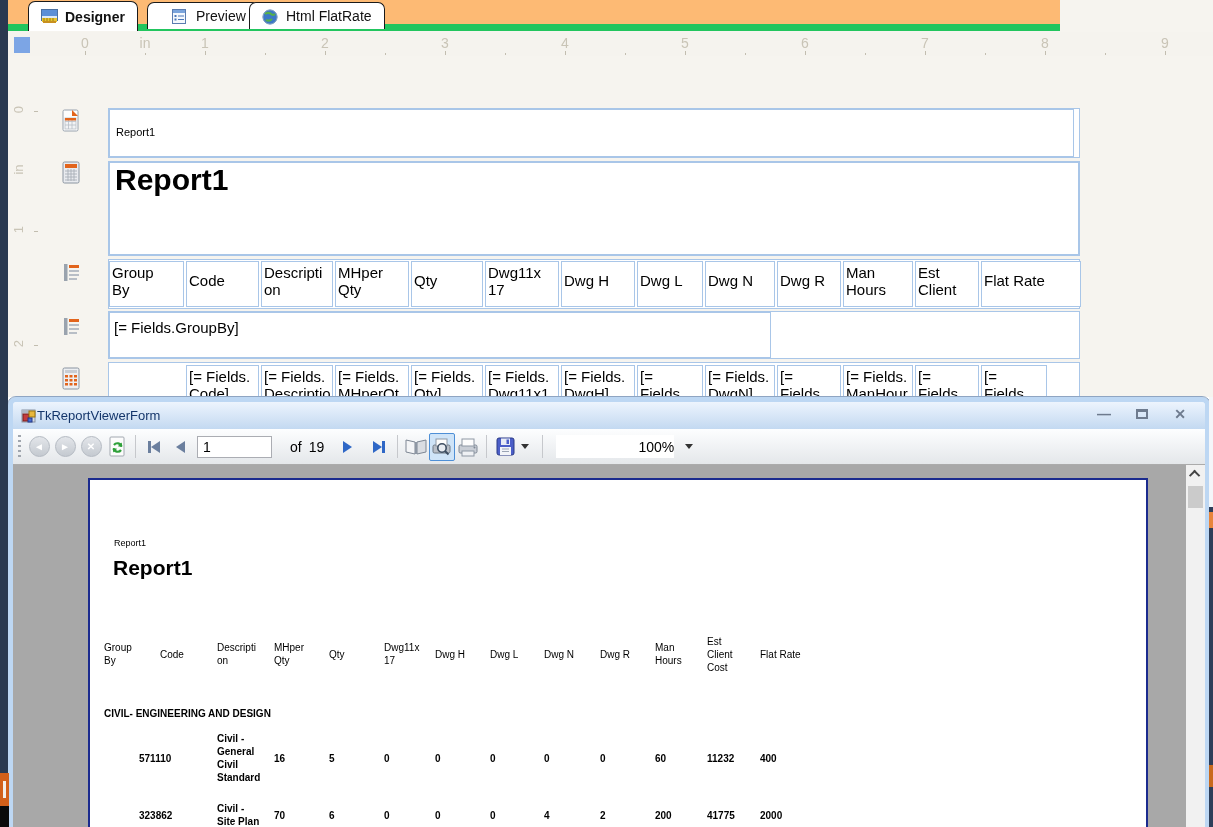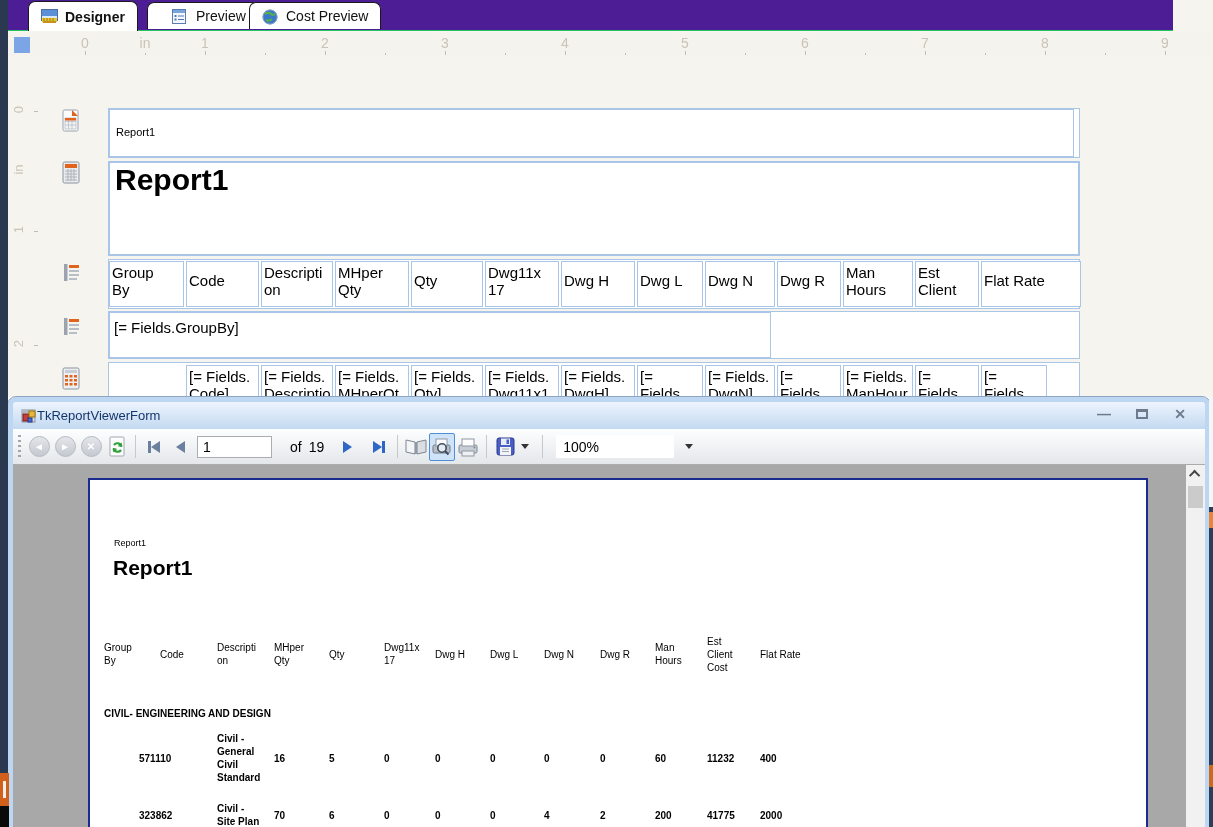--- a/index.html
+++ b/index.html
@@ -14,21 +14,21 @@
   .left-black { position:absolute; left:0; top:806px; width:9px; height:21px; background:#0A0A0A; z-index:61; }
 
   
   .right-strip { position:absolute; right:0; top:397px; width:4px; height:430px; background:#2E3E59; z-index:62; }
   .rs-o1 { position:absolute; right:0; top:115px; width:4px; height:16px; background:#E8853C; }
   .rs-w1 { position:absolute; right:0; top:0; width:4px; height:110px; background:#F4F6F9; }
   .rs-o2 { position:absolute; right:0; top:368px; width:4px; height:22px; background:#C96A1E; }
 
   
   .designer { position:absolute; left:8px; top:0; width:1205px; height:397px; background:#F6F4EF; }
-  .tabbar { position:absolute; left:0; top:0; width:1165px; height:31px; background:#4c1d95; border-bottom:1px solid #22c55e; }
+  .tabbar { position:absolute; left:0; top:0; width:1052px; height:31px; background:#fdba74; border-bottom:7px solid #22c55e; }
   .tab { position:absolute; top:2px; height:27px; background:#fff; border:1px solid #1a1a1a; border-bottom:none;
          border-radius:7px 7px 0 0; display:flex; align-items:center; gap:7px; padding:0 12px; font-size:14px; color:#111; cursor:default; }
   .tab.active { top:1px; height:30px; font-weight:bold; z-index:3; }
   .tab .ticon { width:17px; height:15px; display:inline-block; }
 
   .hruler { position:absolute; left:0; top:32px; width:1205px; height:24px; background:#F5F3EE; }
   .corner-sq { position:absolute; left:6px; top:5px; width:16px; height:16px; background:#7CA5E5; }
   .hlabel { position:absolute; top:3px; width:26px; text-align:center; color:#C9C4B6; font-size:14px; }
   .htick { position:absolute; bottom:1px; width:1px; height:4px; background:#C2BDAF; }
   .htick.half { height:2px; }
@@ -69,21 +69,21 @@
   .tri { width:0; height:0; border-top:6px solid transparent; border-bottom:6px solid transparent; }
   .tri.left  { border-right:9px solid #6B7F9E; }
   .tri.right { border-left:9px solid #2E67C6; }
   .bar { width:3px; height:12px; }
   .bar.gray { background:#6B7F9E; } .bar.blue { background:#2E67C6; }
   .pageinput { width:75px; height:22px; background:#fff; border:1px solid #ABADB3; font-size:14px; padding:2px 5px; color:#000; margin:0 4px; }
   .oftext { font-size:14px; color:#000; margin:0 7px 0 14px; }
   .counttext { font-size:14px; color:#000; margin-right:10px; }
   .selbtn { background:#CFE4F8; border:1px solid #4E8FD6; border-radius:2px; }
   .dropArrow { width:0; height:0; border-left:4px solid transparent; border-right:4px solid transparent; border-top:5px solid #333; }
-  .zoomcombo { display:flex; align-items:center; width:118px; height:23px; background:#fff; margin-left:8px; }
+  .zoomcombo { display:flex; align-items:center; width:118px; height:23px; background:#fff; margin-left:8px;text-align:right; }
   .zoomcombo .zval { flex:1; font-size:14px; padding-left:7px; color:#000; }
 
   .vcontent { position:relative; height:363px; background:#A8A8A8; overflow:hidden; }
   .scrollbar { position:absolute; right:0; top:0; width:19px; height:363px; background:#F1F1F1; }
   .sb-up { position:absolute; top:0; left:0; width:19px; height:18px; display:flex; align-items:center; justify-content:center; }
   .chev { width:8px; height:8px; border-left:2px solid #444; border-top:2px solid #444; transform:rotate(45deg) translateY(2px); }
   .sb-thumb { position:absolute; top:21px; left:2px; width:15px; height:22px; background:#CBCBCB; }
 
   .pvpage { position:absolute; left:75px; top:13px; width:1060px; height:380px; background:#fff; border:2px solid #1B2B8E; }
   .pv-small { position:absolute; left:24px; top:58px; font-size:9px; color:#000; }
@@ -132,21 +132,21 @@
       </div>
       <div class="tab" style="left:241px;">
         <span class="ticon">
           <svg width="16" height="16" viewBox="0 0 16 16">
               <circle cx="8" cy="8" r="7" fill="#3C78C8" stroke="#20508C"></circle>
               <path d="M3 5c2-2 5-1 6 0s3 1 4 0" stroke="#57B04A" stroke-width="2.4" fill="none"></path>
               <path d="M4 11c2 1 4 1 6-1" stroke="#57B04A" stroke-width="2" fill="none"></path>
               <ellipse cx="8" cy="8" rx="7" ry="7" fill="none" stroke="#BCD6F0" stroke-width="0.6"></ellipse>
             </svg>
         </span>
-        <span>Cost Preview</span>
+        <span>Html FlatRate</span>
       </div>
     </div>
 
     <div class="hruler">
       <span class="corner-sq"></span>
       <span class="hlabel" style="left:64px">0</span>
       <span class="hlabel" style="left:124px">in</span>
       <span class="hlabel" style="left:184px">1</span>
       <span class="hlabel" style="left:304px">2</span>
       <span class="hlabel" style="left:424px">3</span>

